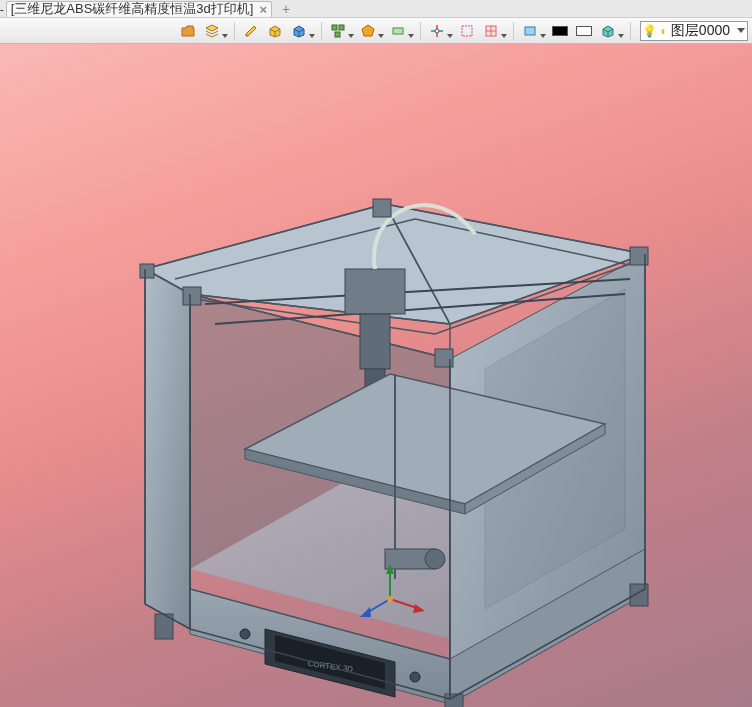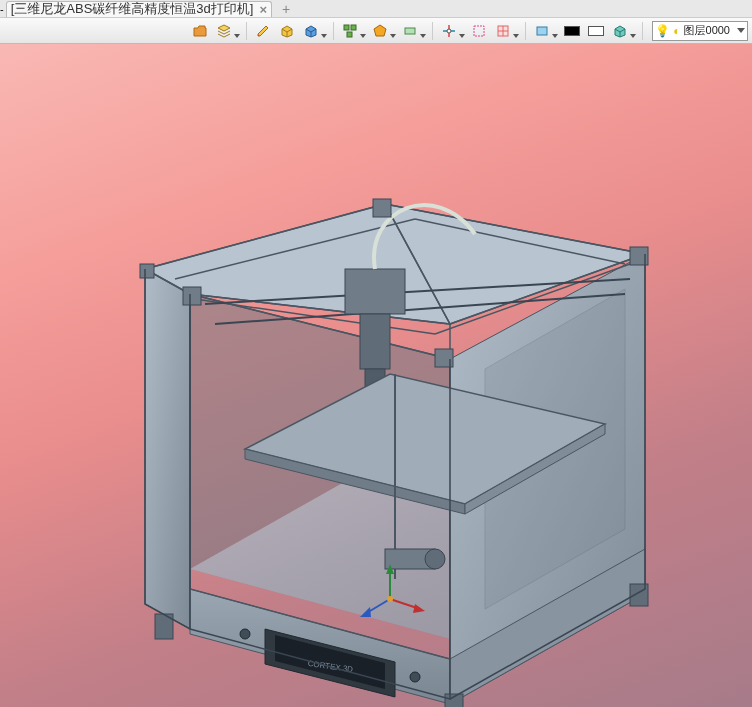--- a/index.html
+++ b/index.html
@@ -86,21 +86,21 @@
     align-items: center;
     height: 20px;
     border: 1px solid #999;
     background: #fff;
     padding: 0 2px;
     margin-left: 4px;
     gap: 3px;
   }
   .layer-box .bulb { color: #f5c400; font-size: 12px; }
   .layer-box .sun { color: #e6c200; font-size: 12px; }
-  .layer-box .txt { font-size: 11px; color: #222; padding-right: 2px; }
+  .layer-box .txt { font-size: 14px; color: #222; padding-right: 2px; }
   .layer-box .arrow {
     border-left: 4px solid transparent;
     border-right: 4px solid transparent;
     border-top: 5px solid #555;
     margin-left: 2px;
   }
   .swatch { width: 16px; height: 10px; border: 1px solid #555; }
   .viewport {
     width: 752px;
     height: 663px;

